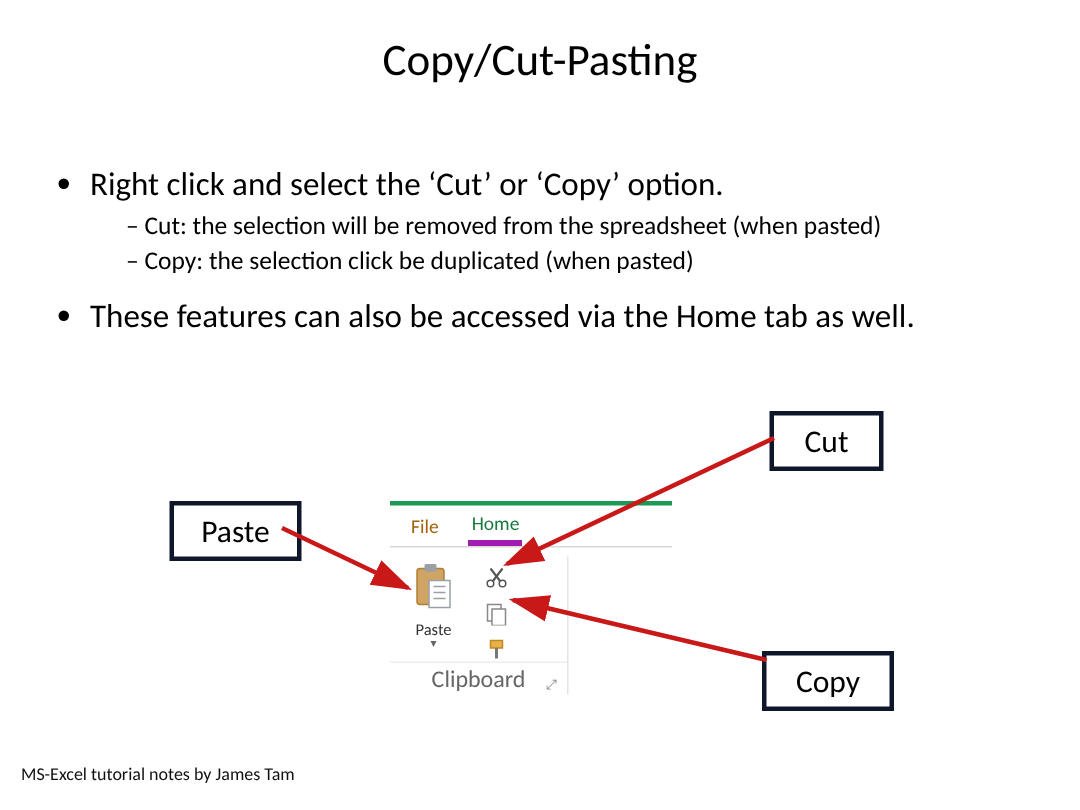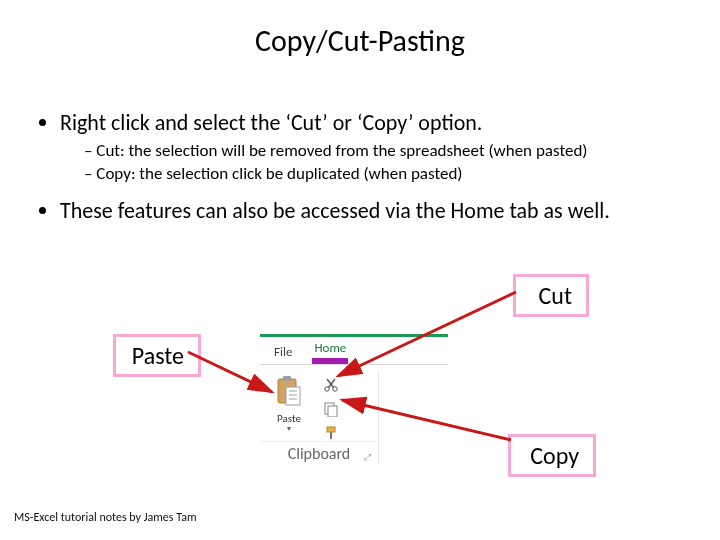--- a/index.html
+++ b/index.html
@@ -25,51 +25,51 @@
   ul.lvl2 > li::before { content:"– "; }
 
   .footer {
     position:absolute; left:14px; bottom:16px;
     font-size:12px; color:#111;
   }
 
   
   .callout {
     position:absolute;
-    border:3px solid #f9a8d4;
+    border:3px solid #0f172a;
     background:#fff;
-    font-size:24px;
+    font-size:21px;
     padding:4px 14px;
-    text-align:right;
+    text-align:center;
   }
   #co-cut   { left:513px; top:274px; width:42px; }
   #co-paste { left:113px; top:334px; width:54px; }
   #co-copy  { left:508px; top:434px; width:54px; }
 
   
   .ribbon {
     position:absolute; left:260px; top:334px; width:188px; height:130px;
     border-top:3px solid #1a9a54;
     background:#fff;
     font-family:"Segoe UI", Calibri, Arial, sans-serif;
   }
   .ribbon .tabs {
     height:28px;
     display:flex; align-items:flex-end; gap:18px;
     padding-left:12px;
     border-bottom:1px solid #d8d8d8;
     box-sizing:border-box;
   }
   .ribbon .tab {
-    font-size:13px; color:#404040;
+    font-size:13px; color:#a16207;
     padding:4px 2px 5px;
   }
   .ribbon .tab.active {
     color:#1a7a3e;
-    border-bottom:6px solid #a21caf;
+    border-bottom:4px solid #a21caf;
     padding-bottom:3px;
   }
   .ribbon .group {
     position:relative; margin-top:6px; height:92px;
     border-right:1px solid #e4e4e4;
     width:118px;
   }
   .ribbon .paste-btn {
     position:absolute; left:8px; top:4px; width:42px; text-align:center;
   }

